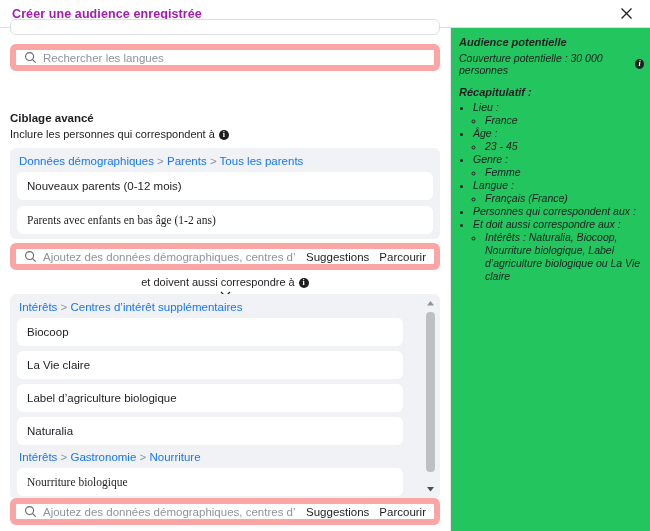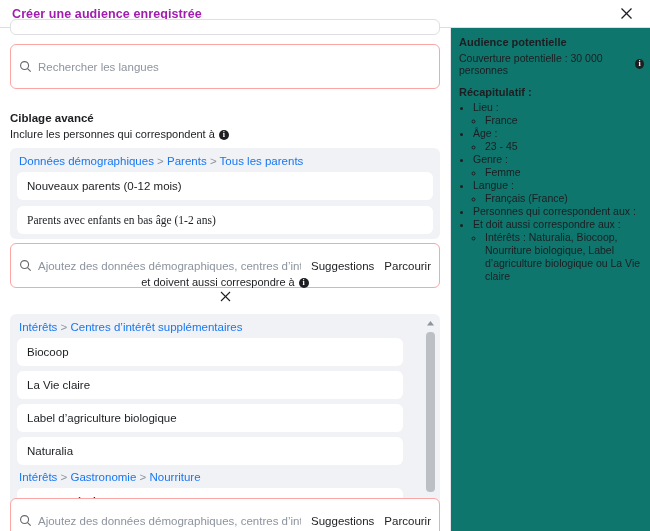--- a/index.html
+++ b/index.html
@@ -49,29 +49,30 @@
     position: relative;
     box-sizing: border-box;
     padding: 0 10px;
     background: #ffffff;
   }
   .right-pane {
     width: 200px;
     box-sizing: border-box;
     padding: 8px 6px 0 8px;
     border-left: 1px solid #e4e6eb;
-    background: #0f766e;
+    background: #22c55e;
+    font-style: italic;
   }
 
   
   .search-field {
-    border: 1px solid #fca5a5;
+    border: 6px solid #fca5a5;
     border-radius: 6px;
     background: #fff;
-    height: 45px;
+    height: 27px;
     display: flex;
     align-items: center;
     padding: 0 8px;
     box-sizing: border-box;
   }
   .search-field .mag { flex: 0 0 auto; margin-right: 6px; display:flex; }
   .search-ph {
     flex: 1 1 auto;
     font-size: 11.5px;
     color: #8d949e;
@@ -170,21 +171,20 @@
 
   
   .scroll-box {
     background: #f0f2f5;
     border-radius: 6px;
     padding: 5px 19px 5px 7px;
     box-sizing: border-box;
     position: relative;
     height: 205px;
     overflow: hidden;
-    margin-top: 20px;
   }
   .scroll-inner {
     padding-right: 18px;
     box-sizing: border-box;
   }
   
   .sb {
     position: absolute;
     top: 4px; right: 4px; bottom: 4px;
     width: 11px;

